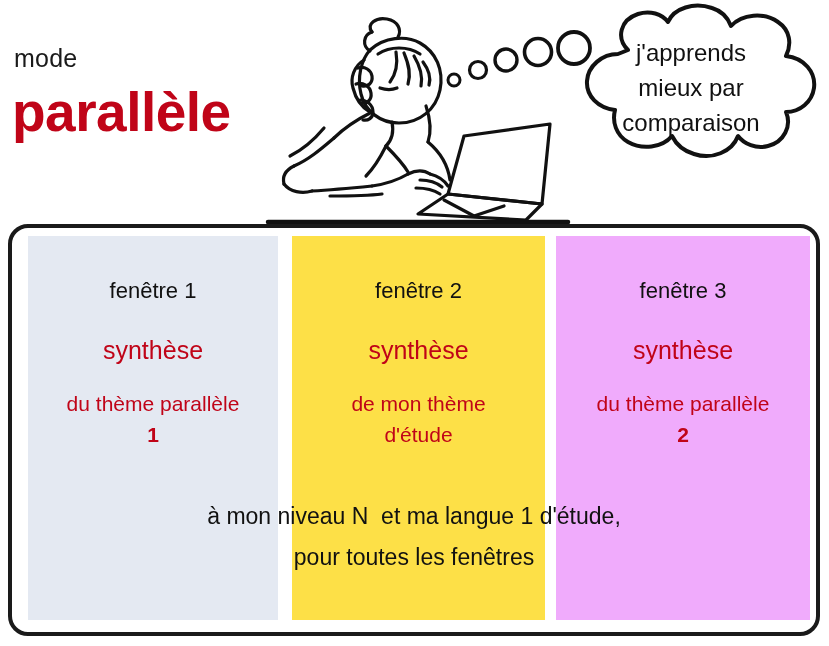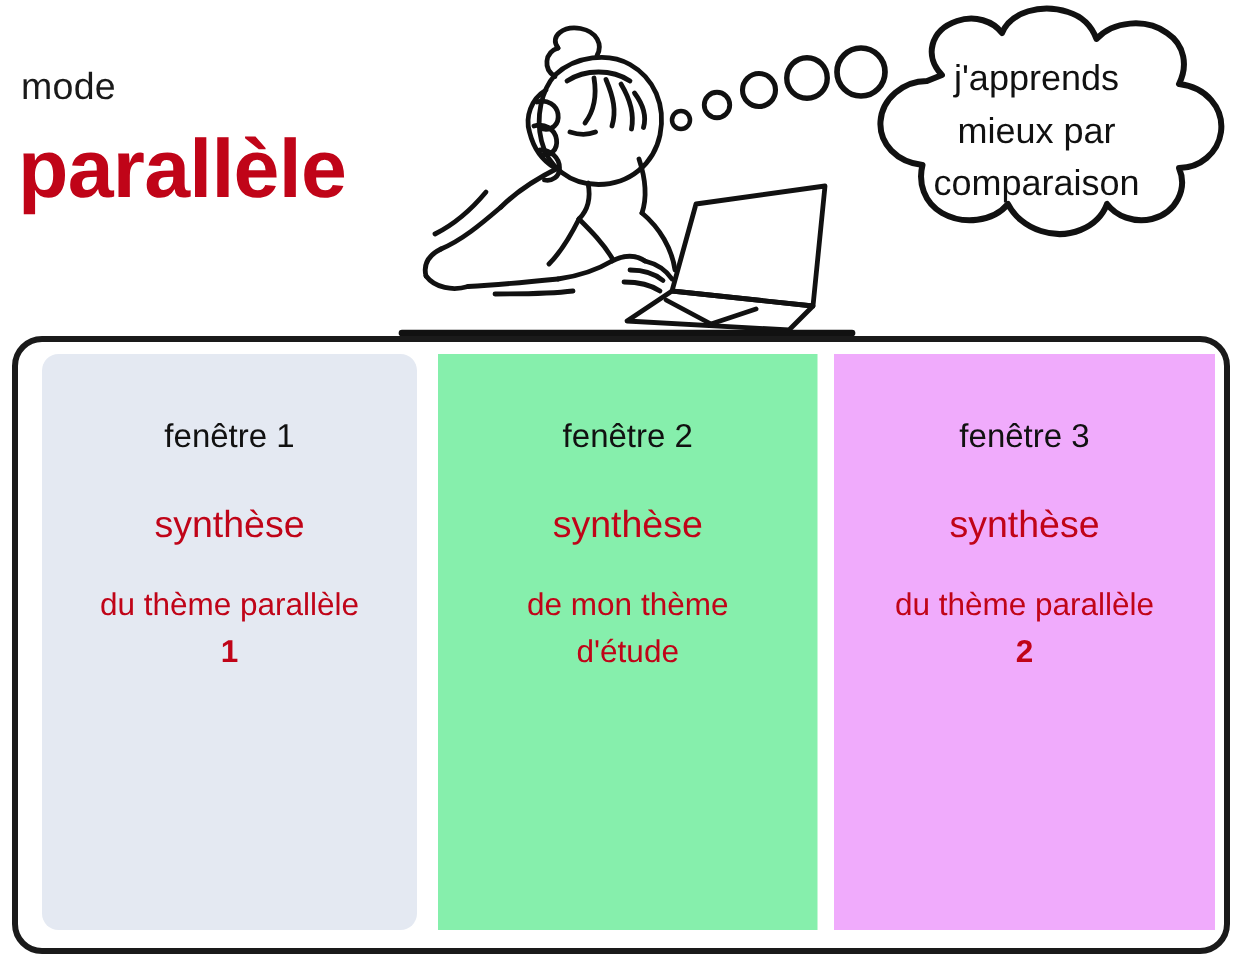--- a/index.html
+++ b/index.html
@@ -241,41 +241,45 @@
     </svg>
   </div>
   <div id="thought-bubble-text">
     <span>j'apprends</span><br>
     <span>mieux par</span><br>
     <span>comparaison</span>
   </div>
 
   <div id="panel-box"></div>
 
-  <div class="panel" id="panel-1" style="background: rgb(228, 233, 242); border-radius: 11px;">
+  <div class="panel" id="panel-1" style="background: rgb(228, 233, 242);">
     <div class="panel-window-label">fenêtre 1</div>
     <div class="panel-synthese">synthèse</div>
     <div class="panel-detail">
       <span>du thème parallèle</span><br>
       <b>1</b>
     </div>
   </div>
 
-  <div class="panel" id="panel-2" style="background: #86efac;">
+  <div class="panel" id="panel-2" style="background: #fde047;">
     <div class="panel-window-label">fenêtre 2</div>
     <div class="panel-synthese">synthèse</div>
     <div class="panel-detail">
       <span>de mon thème</span><br>
       <span>d'étude</span>
     </div>
   </div>
 
   <div class="panel" id="panel-3" style="background: #f0abfc; padding-left: 40px;">
     <div class="panel-window-label">fenêtre 3</div>
     <div class="panel-synthese">synthèse</div>
     <div class="panel-detail">
       <span>du thème parallèle</span><br>
       <b>2</b>
     </div>
   </div>
 
+  <div id="footer-note">
+    <span class="line">à mon niveau N  et ma langue 1 d'étude,</span>
+    <span class="line">pour toutes les fenêtres</span>
+  </div>
 
 </div>
 
 </body></html>

